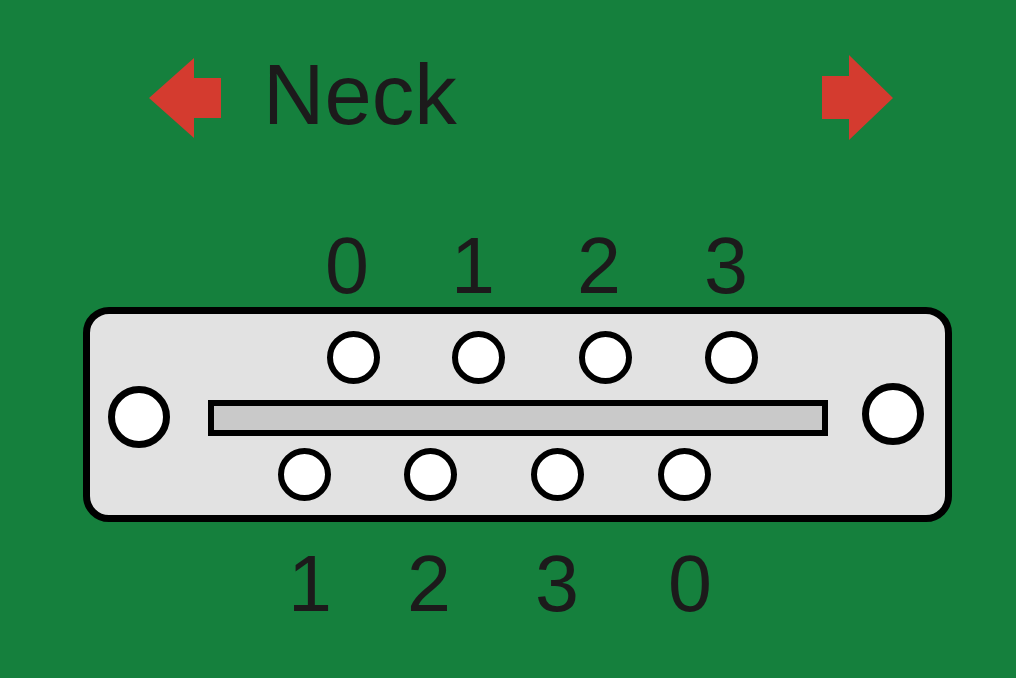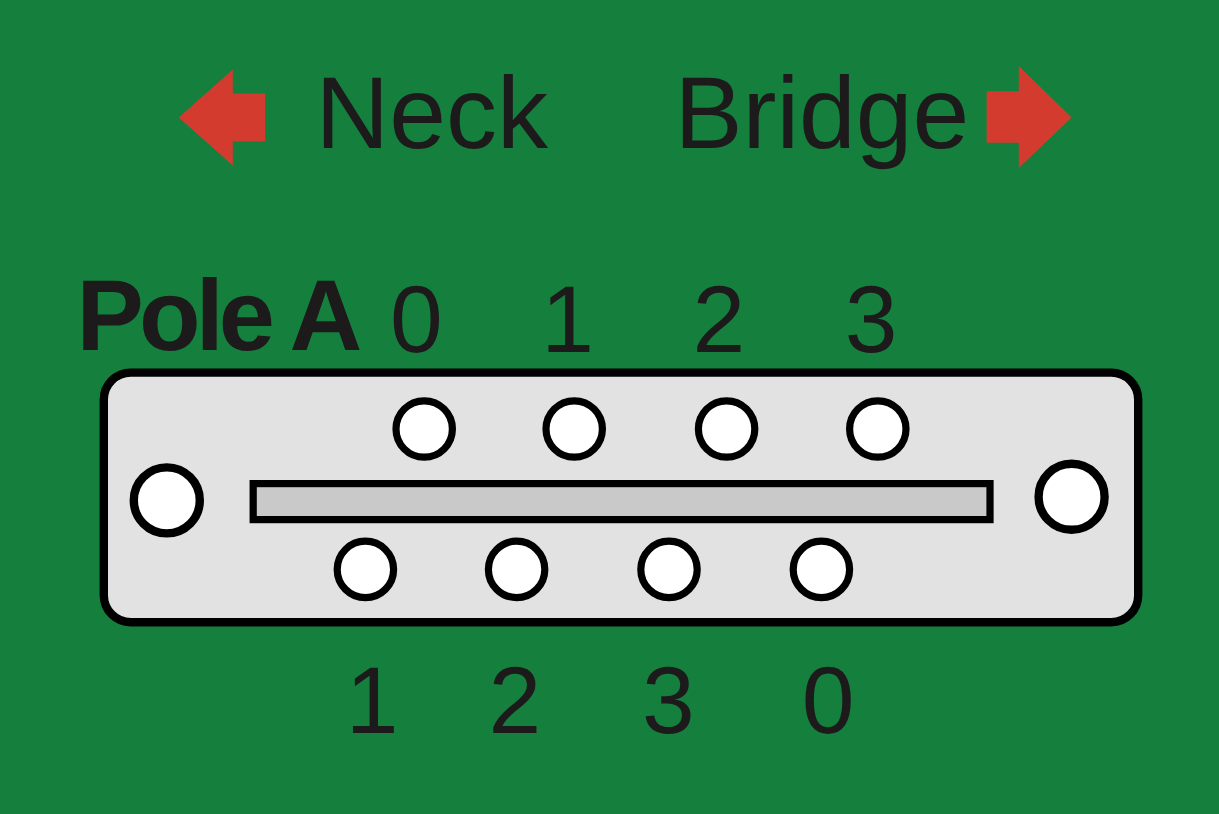--- a/index.html
+++ b/index.html
@@ -56,27 +56,25 @@
 <body>
 
 <div class="canvas">
 
   <svg class="arrow" style="left:149px; top:58px;" width="72" height="80" viewBox="0 0 72 80">
     <polygon points="0,40 45,0 45,20 72,20 72,60 45,60 45,80" style="fill: rgb(212, 59, 47);"></polygon>
   </svg>
 
   <div class="txt direction-label" style="left:263px; top:52px;">Neck</div>
 
-  <div class="txt direction-label" style="left:562px; top:52px;">Bridge</div>
 
   <svg class="arrow" style="left:822px; top:55px;" width="71" height="85" viewBox="0 0 71 85">
     <polygon points="0,21 27,21 27,0 71,43 27,85 27,64 0,64" style="fill: rgb(212, 59, 47);"></polygon>
   </svg>
 
-  <div class="txt pole-label" style="right:718px; top:221px;">Pole A</div>
   <div class="txt num" style="left:347px; top:226px;">0</div>
   <div class="txt num" style="left:473px; top:226px;">1</div>
   <div class="txt num" style="left:599px; top:226px;">2</div>
   <div class="txt num" style="left:726px; top:226px;">3</div>
 
   <div class="body-plate" style="background-color: rgb(226, 226, 226);"></div>
 
   <div class="slot" style="background-color: rgb(201, 201, 201);"></div>
 
   <div class="hole mount" style="left:108px; top:386px;"></div>

